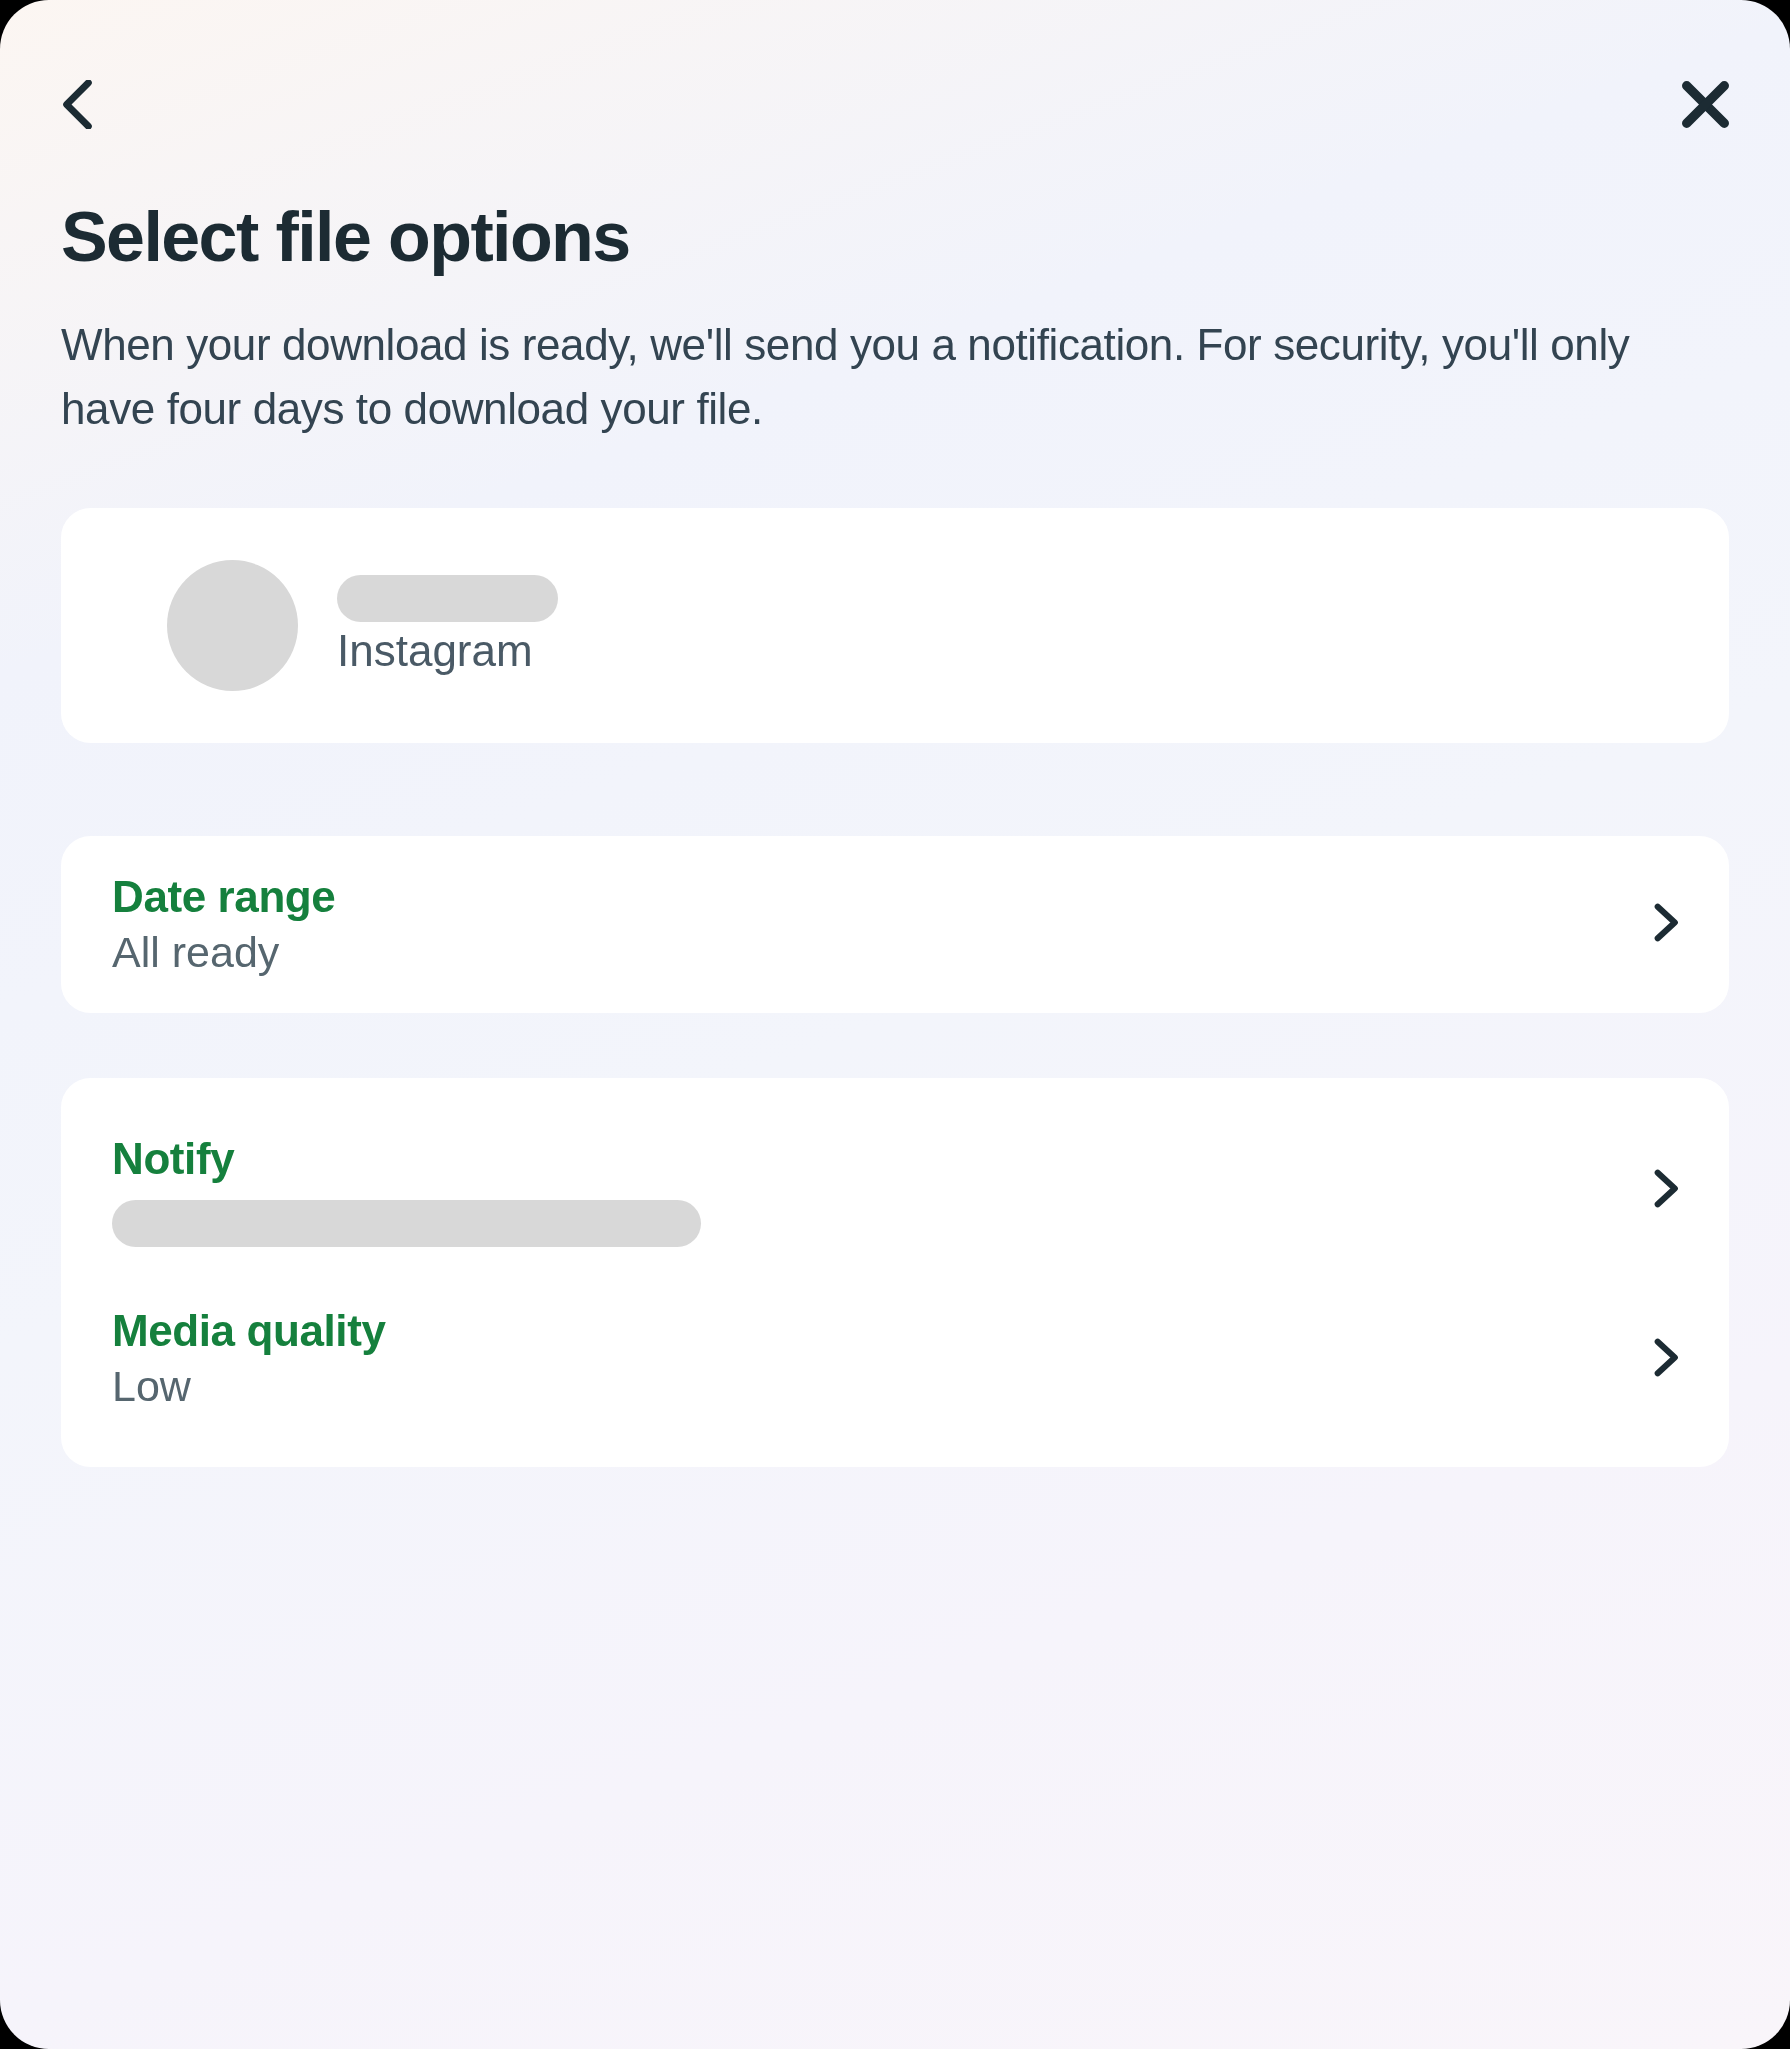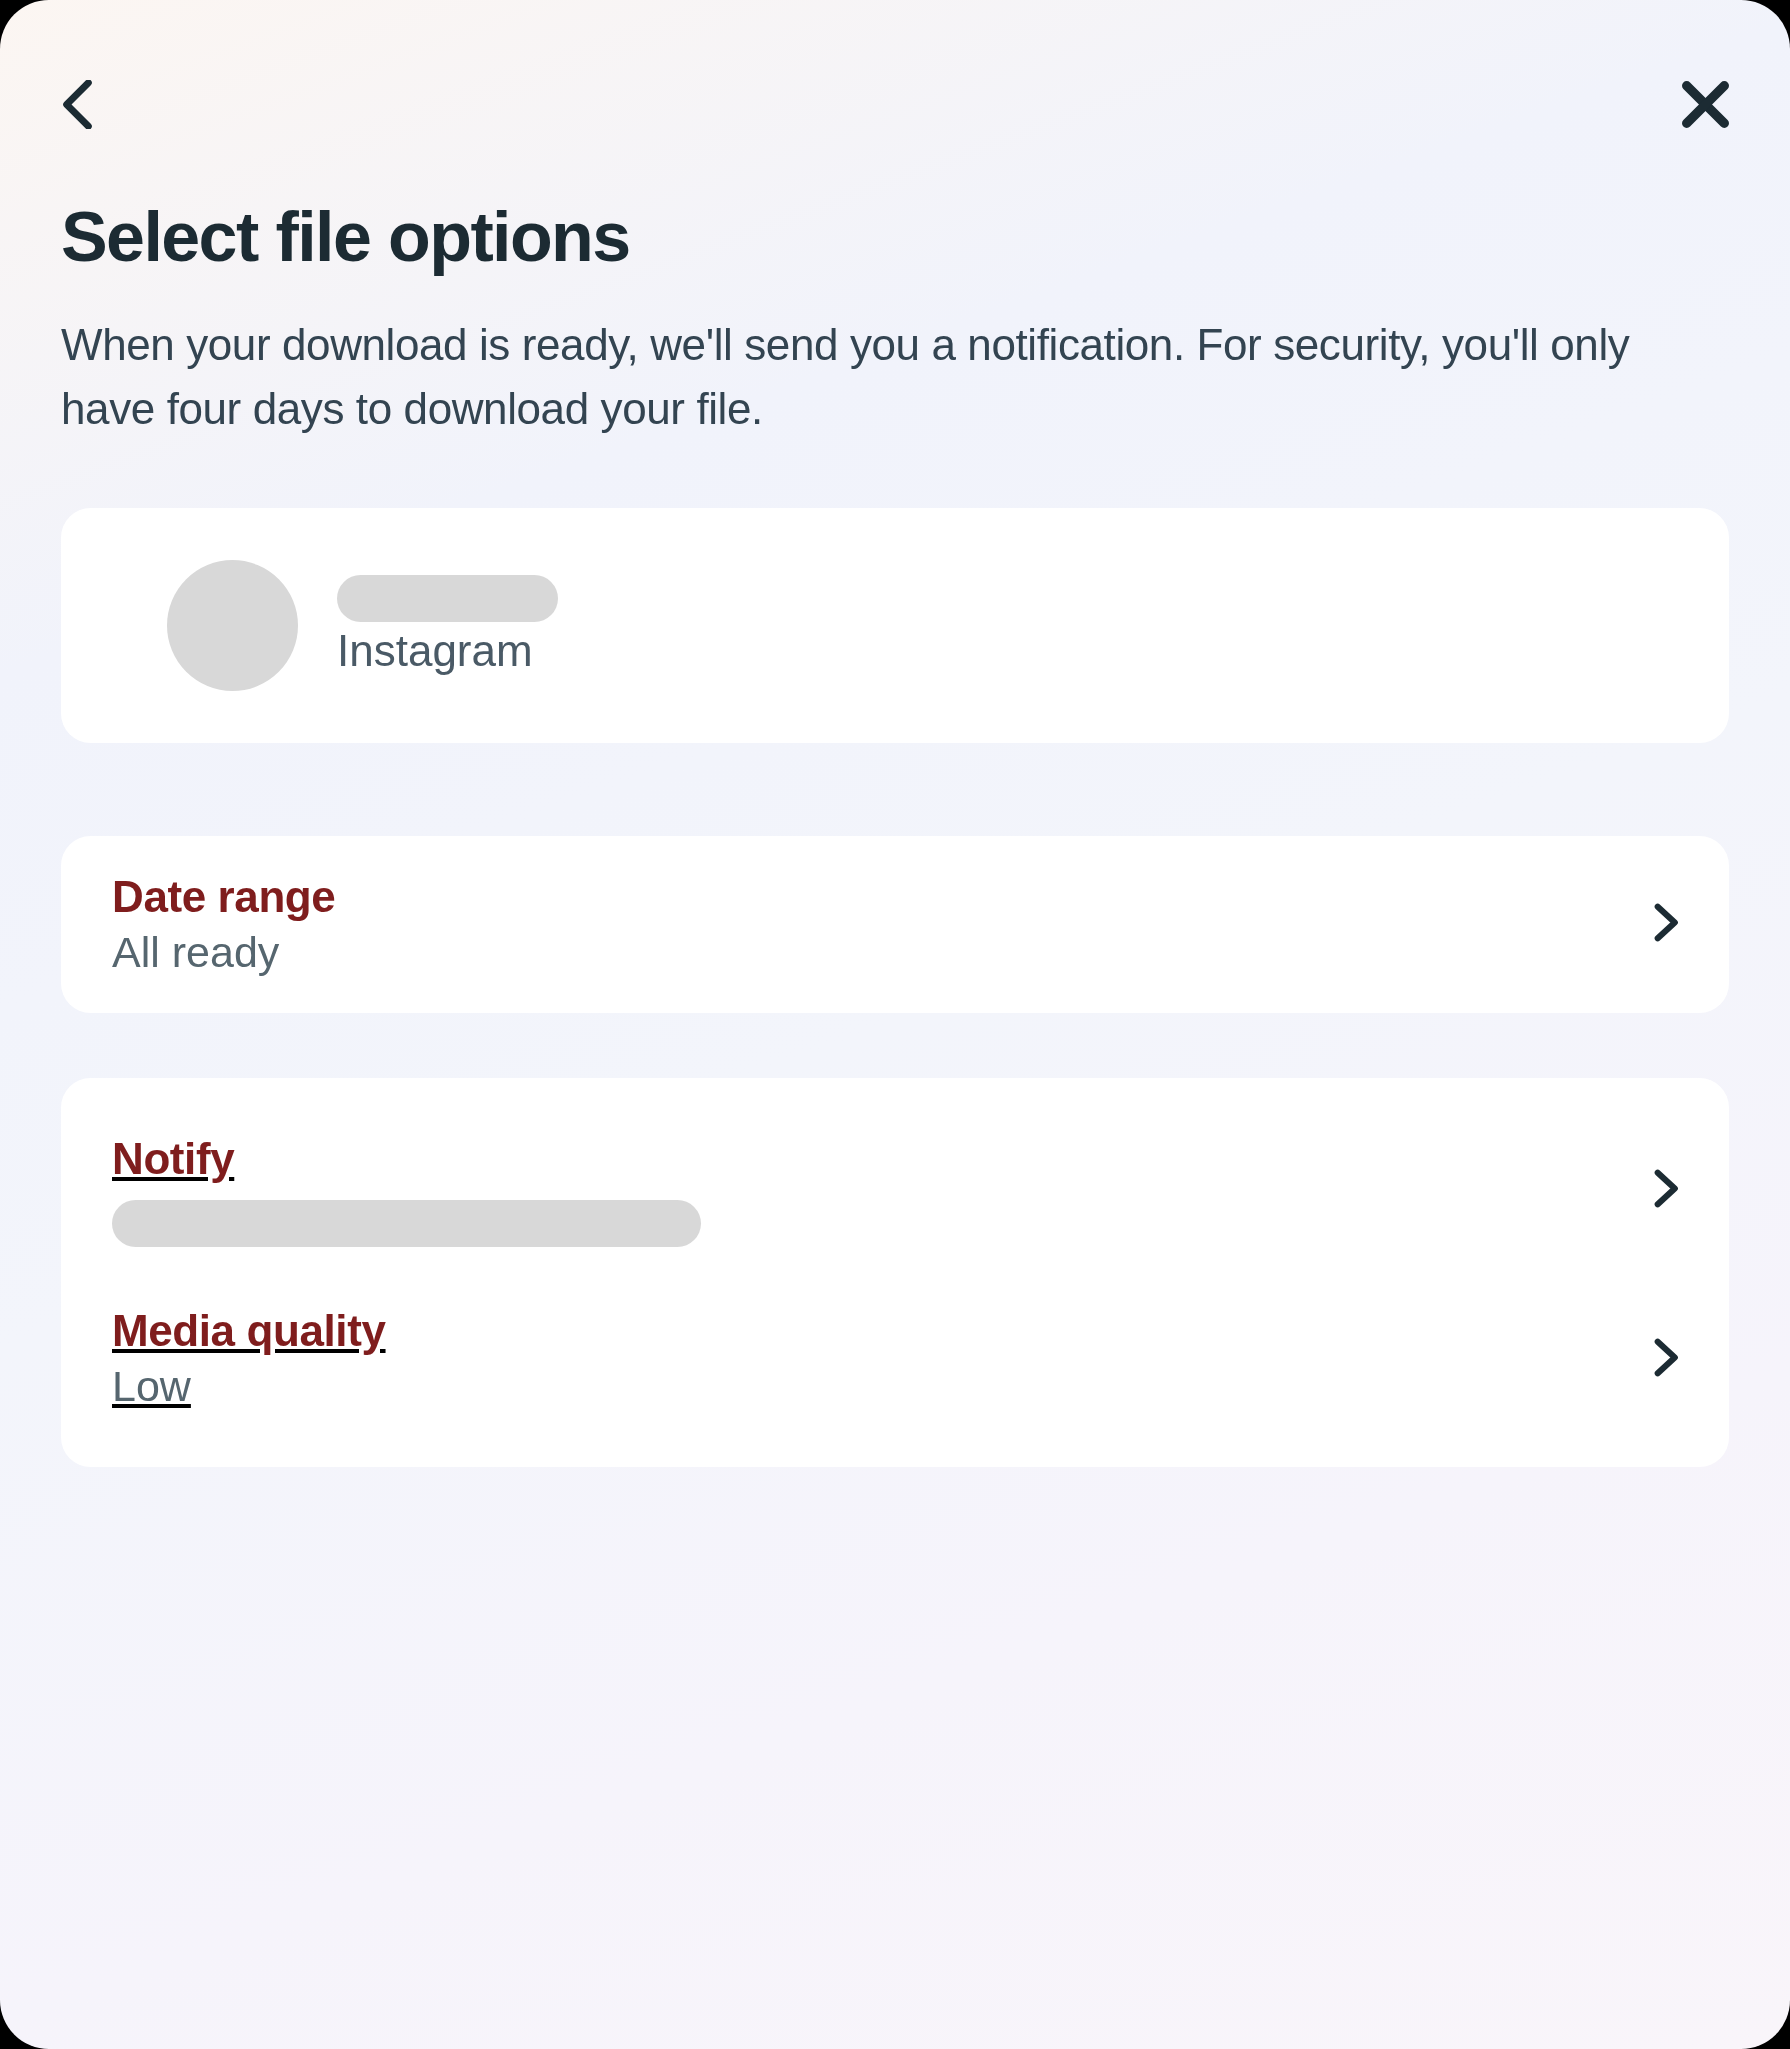--- a/index.html
+++ b/index.html
@@ -113,21 +113,21 @@
       padding: 36px 51px;
     }
     .option-labels {
       display: flex;
       flex-direction: column;
       gap: 6.5px;
     }
     .option-title {
       font-size: 44px;
       font-weight: 600;
-      color: #7f1d1d;
+      color: #15803d;
       letter-spacing: -0.4px;
     }
     .option-value {
       font-size: 43px;
       color: #56666f;
     }
     .notify-redacted {
       width: 589px;
       height: 47px;
       background: #d8d8d8;
@@ -140,21 +140,20 @@
       stroke: #1c2b33;
       stroke-width: 5;
       fill: none;
       stroke-linecap: round;
       stroke-linejoin: round;
     }
     .multi-card {
       background: #fff;
       border-radius: 29.5px;
       padding: 26px 0;
-      text-decoration: underline;
     }
     .multi-card .option-row {
       padding: 29.5px 51px;
     }
   </style>
 </head>
 <body>
 
 <div class="container">
   <div class="header-row">

